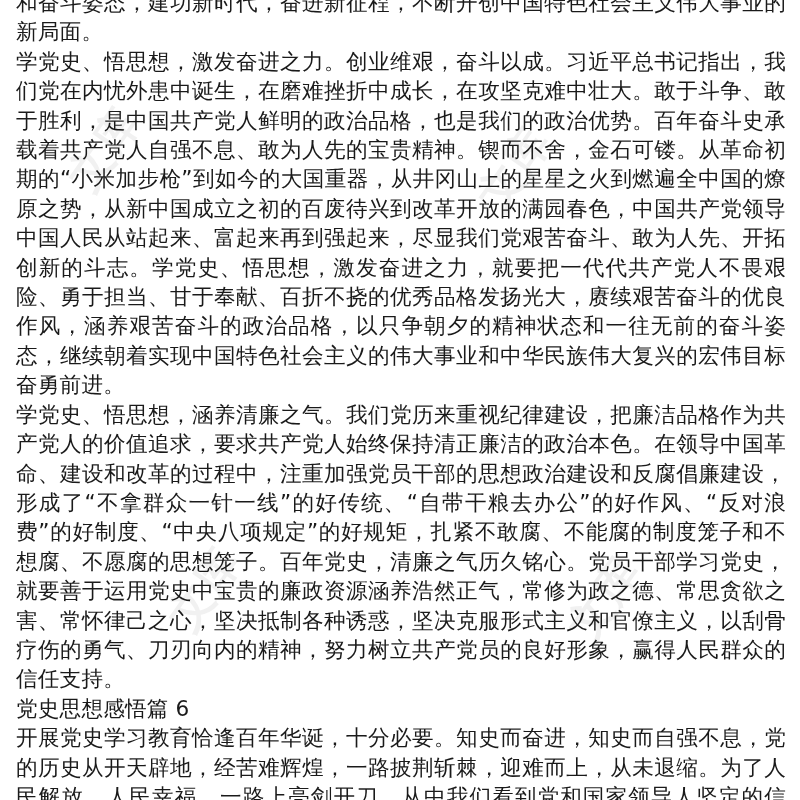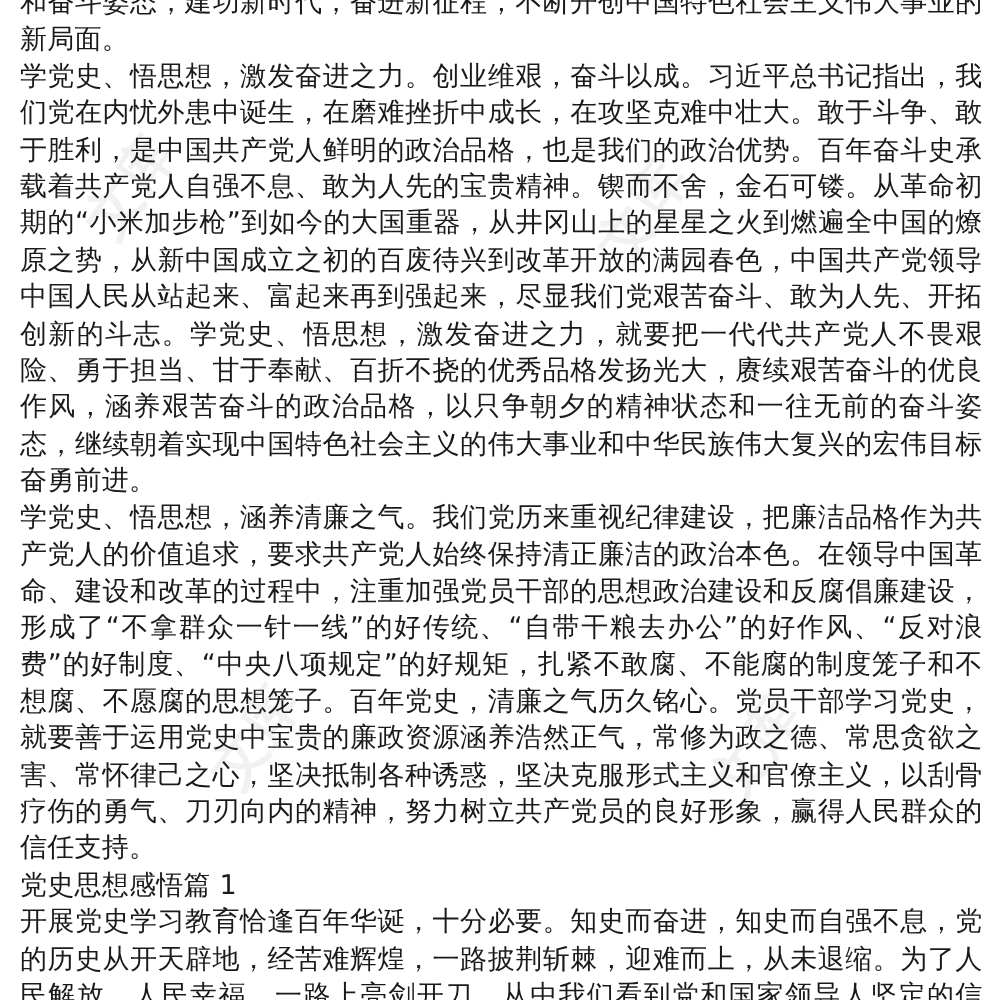--- a/index.html
+++ b/index.html
@@ -27,16 +27,16 @@
 
 <div class="watermark" style="left:60px; top:120px;">文库</div>
 <div class="watermark" style="left:470px; top:140px;">文库</div>
 <div class="watermark" style="left:160px; top:560px;">文库</div>
 <div class="watermark" style="left:560px; top:570px;">文库</div>
 
 <div class="page">
   <p class="para">和奋斗姿态，建功新时代，奋进新征程，不断开创中国特色社会主义伟大事业的新局面。</p>
   <p class="para">学党史、悟思想，激发奋进之力。创业维艰，奋斗以成。习近平总书记指出，我们党在内忧外患中诞生，在磨难挫折中成长，在攻坚克难中壮大。敢于斗争、敢于胜利，是中国共产党人鲜明的政治品格，也是我们的政治优势。百年奋斗史承载着共产党人自强不息、敢为人先的宝贵精神。锲而不舍，金石可镂。从革命初期的“小米加步枪”到如今的大国重器，从井冈山上的星星之火到燃遍全中国的燎原之势，从新中国成立之初的百废待兴到改革开放的满园春色，中国共产党领导中国人民从站起来、富起来再到强起来，尽显我们党艰苦奋斗、敢为人先、开拓创新的斗志。学党史、悟思想，激发奋进之力，就要把一代代共产党人不畏艰险、勇于担当、甘于奉献、百折不挠的优秀品格发扬光大，赓续艰苦奋斗的优良作风，涵养艰苦奋斗的政治品格，以只争朝夕的精神状态和一往无前的奋斗姿态，继续朝着实现中国特色社会主义的伟大事业和中华民族伟大复兴的宏伟目标奋勇前进。</p>
   <p class="para">学党史、悟思想，涵养清廉之气。我们党历来重视纪律建设，把廉洁品格作为共产党人的价值追求，要求共产党人始终保持清正廉洁的政治本色。在领导中国革命、建设和改革的过程中，注重加强党员干部的思想政治建设和反腐倡廉建设，形成了“不拿群众一针一线”的好传统、“自带干粮去办公”的好作风、“反对浪费”的好制度、“中央八项规定”的好规矩，扎紧不敢腐、不能腐的制度笼子和不想腐、不愿腐的思想笼子。百年党史，清廉之气历久铭心。党员干部学习党史，就要善于运用党史中宝贵的廉政资源涵养浩然正气，常修为政之德、常思贪欲之害、常怀律己之心，坚决抵制各种诱惑，坚决克服形式主义和官僚主义，以刮骨疗伤的勇气、刀刃向内的精神，努力树立共产党员的良好形象，赢得人民群众的信任支持。</p>
-  <p class="heading">党史思想感悟篇 1</p>
+  <p class="heading">党史思想感悟篇 6</p>
   <p class="para">开展党史学习教育恰逢百年华诞，十分必要。知史而奋进，知史而自强不息，党的历史从开天辟地，经苦难辉煌，一路披荆斩棘，迎难而上，从未退缩。为了人民解放、人民幸福，一路上亮剑开刀，从中我们看到党和国家领导人坚定的信念，看到民族的觉醒和自强历程，我们更看到了沧桑巨变，人民生活走向幸福。实践证明，跟共产党走是中国人民选择的必然，马克思主义中国化成果来自于中国人民的实际需求，来自中国实际社会发展，经验教训也是来自中国实际的，实事求是是我党的最宝贵经验，也是此次党史学习教育的最终所得精髓。</p>
 
 </div>
 
 </body></html>

